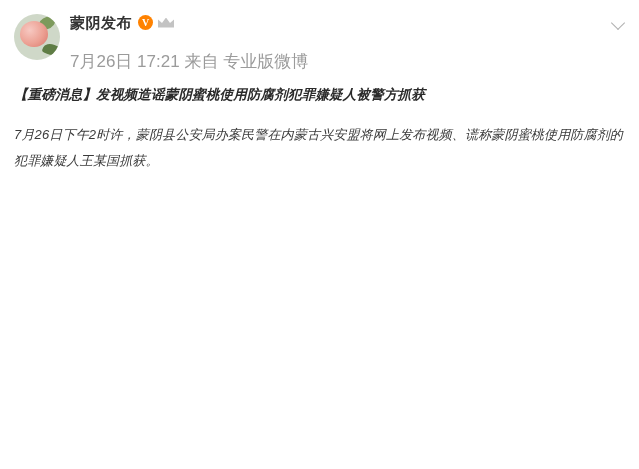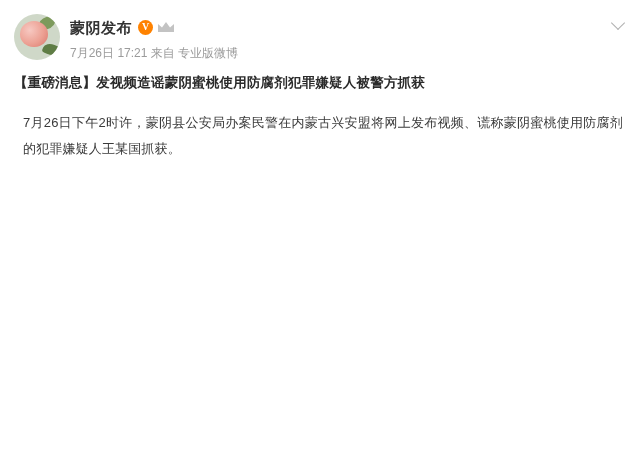--- a/index.html
+++ b/index.html
@@ -18,21 +18,21 @@
     position: relative;
     width: 639px;
     height: 469px;
     background: #ffffff;
     box-sizing: border-box;
   }
 
   
   .header {
     display: flex;
-    align-items: flex-end;
+    align-items: flex-start;
     padding: 14px 28px 0 14px;
     position: relative;
   }
   .avatar {
     width: 46px;
     height: 46px;
     border-radius: 50%;
     flex: 0 0 46px;
     overflow: hidden;
     position: relative;
@@ -109,22 +109,22 @@
   .member-icon .crown {
     position: absolute;
     left: 0;
     top: 2px;
     width: 16px;
     height: 10px;
     background: #b9b9b9;
     clip-path: polygon(0% 100%, 0% 20%, 25% 55%, 50% 0%, 75% 55%, 100% 20%, 100% 100%);
   }
   .meta-row {
-    margin-top: 11px;
-    font-size: 12px;
+    margin-top: 22px;
+    font-size: 17px;
     color: #9b9b9b;
     line-height: 1.2;
   }
   .meta-source {
     color: #9b9b9b;
   }
 
   .chevron {
     position: absolute;
     right: 14px;
@@ -141,33 +141,34 @@
     height: 9px;
     border-right: 1.6px solid #b0b0b0;
     border-bottom: 1.6px solid #b0b0b0;
     transform: rotate(45deg);
   }
 
   
   .content {
     padding: 0 16px 0 14px;
     margin-top: 13px;
+    font-style: italic;
   }
   .title {
     font-size: 13.5px;
     font-weight: bold;
     color: #2b2b2b;
     line-height: 1.55;
     letter-spacing: .2px;
   }
   p.para {
     font-size: 13px;
     color: #3a3a3a;
     line-height: 2.0;
-    margin: 14px 0 0 9px;
+    margin: 14px 0 0 0;
     text-align: justify;
     letter-spacing: .15px;
   }
   p.para.first {
     margin-top: 16px;
   }
 </style>
 </head>
 <body>
 

